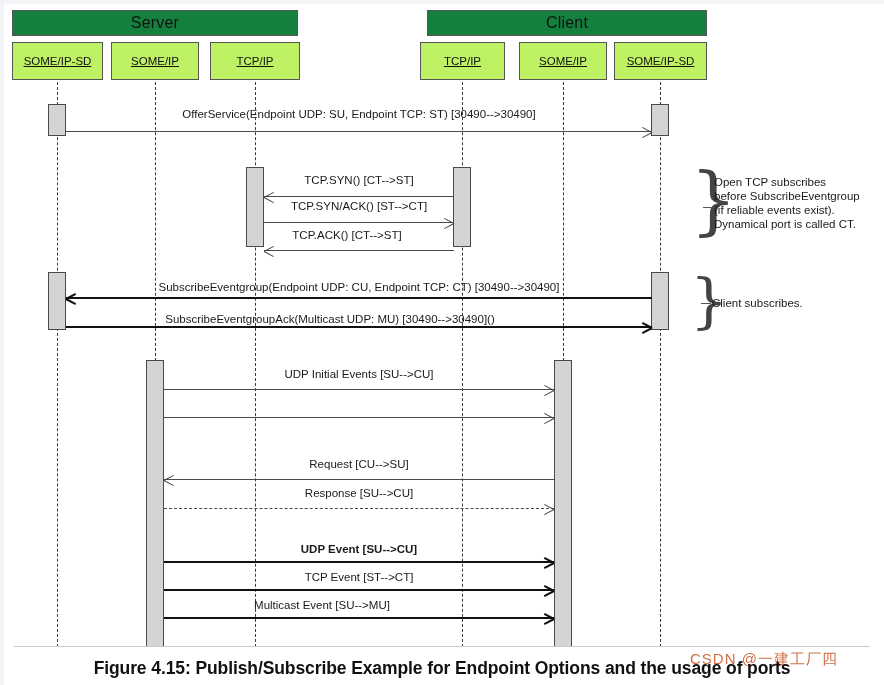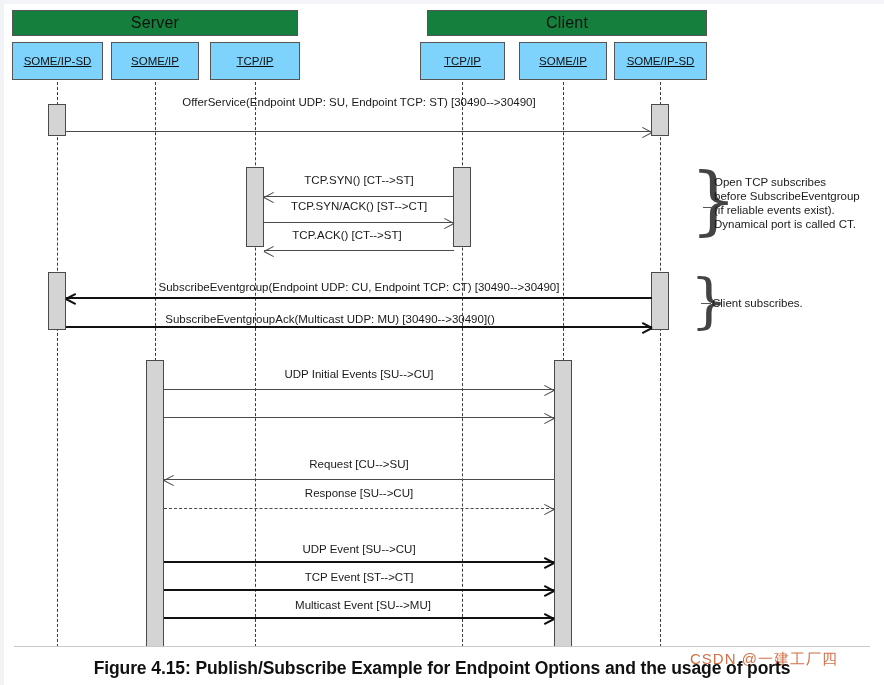--- a/index.html
+++ b/index.html
@@ -7,21 +7,21 @@
        font-family:"Liberation Sans","DejaVu Sans",sans-serif;color:#1a1a1a;}
 
   #diagram{position:absolute;left:0;top:0;width:884px;height:685px;}
 
   
   .group-box{position:absolute;background:#15803d;border:1.5px solid #555;
              box-sizing:border-box;display:flex;align-items:center;
              justify-content:center;font-size:16px;color:#111;letter-spacing:.2px;}
 
   
-  .head-box{position:absolute;background:#7dd3fc;border:1.5px solid #555;
+  .head-box{position:absolute;background:#bef264;border:1.5px solid #555;
             box-sizing:border-box;display:flex;align-items:center;
             justify-content:center;font-size:11.5px;color:#111;}
   .head-box span{text-decoration:underline;white-space:nowrap;}
 
   
   .lifeline{position:absolute;width:0;border-left:1.6px dashed #3a3a3a;}
 
   
   .activation{position:absolute;background:#d4d4d4;border:1.4px solid #4a4a4a;
               box-sizing:border-box;}
@@ -105,21 +105,21 @@
 
   <div class="activation" style="left:246px;top:167px;width:18px;height:80px;"></div>
   <div class="activation" style="left:453px;top:167px;width:18px;height:80px;"></div>
 
   <div class="activation" style="left:48px;top:272px;width:18px;height:58px;"></div>
   <div class="activation" style="left:651px;top:272px;width:18px;height:58px;"></div>
 
   <div class="activation" style="left:146px;top:360px;width:18px;height:287px;"></div>
   <div class="activation" style="left:554px;top:360px;width:18px;height:287px;"></div>
 
-  <div class="msg-label" style="left:57px;top:96px;width:604px;">OfferService(Endpoint UDP: SU, Endpoint TCP: ST) [30490--&gt;30490]</div>
+  <div class="msg-label" style="left:57px;top:108px;width:604px;">OfferService(Endpoint UDP: SU, Endpoint TCP: ST) [30490--&gt;30490]</div>
   <div class="msg-line" style="left:66px;top:131px;width:586px;"></div>
   <div class="arrow-head right" style="left:641px;top:126px;"></div>
 
   <div class="msg-label" style="left:264px;top:174px;width:190px;">TCP.SYN() [CT--&gt;ST]</div>
   <div class="msg-line" style="left:264px;top:196px;width:190px;"></div>
   <div class="arrow-head left" style="left:264px;top:191px;"></div>
 
   <div class="msg-label" style="left:264px;top:200px;width:190px;">TCP.SYN/ACK() [ST--&gt;CT]</div>
   <div class="msg-line" style="left:264px;top:222px;width:190px;"></div>
   <div class="arrow-head right" style="left:443px;top:217px;"></div>
@@ -144,29 +144,29 @@
   <div class="arrow-head right" style="left:543px;top:412px;"></div>
 
   <div class="msg-label" style="left:164px;top:458px;width:390px;">Request [CU--&gt;SU]</div>
   <div class="msg-line" style="left:164px;top:479px;width:390px;"></div>
   <div class="arrow-head left" style="left:164px;top:474px;"></div>
 
   <div class="msg-label" style="left:164px;top:487px;width:390px;">Response [SU--&gt;CU]</div>
   <div class="msg-line dashed" style="left:164px;top:508px;width:390px;"></div>
   <div class="arrow-head right" style="left:543px;top:503px;"></div>
 
-  <div class="msg-label" style="left:164px;top:543px;width:390px;">UDP Event [SU--&gt;CU]</div>
+  <div class="msg-label" style="left:164px;top:543px;width:390px;font-weight:bold;">UDP Event [SU--&gt;CU]</div>
   <div class="msg-line bold" style="left:164px;top:561px;width:390px;"></div>
   <div class="arrow-head right bold" style="left:543px;top:556px;"></div>
 
   <div class="msg-label" style="left:164px;top:571px;width:390px;">TCP Event [ST--&gt;CT]</div>
   <div class="msg-line bold" style="left:164px;top:589px;width:390px;"></div>
   <div class="arrow-head right bold" style="left:543px;top:584px;"></div>
 
-  <div class="msg-label" style="left:164px;top:599px;width:316px;padding-left:41px;">Multicast Event [SU--&gt;MU]</div>
+  <div class="msg-label" style="left:164px;top:599px;width:316px;">Multicast Event [SU--&gt;MU]</div>
   <div class="msg-line bold" style="left:164px;top:617px;width:390px;"></div>
   <div class="arrow-head right bold" style="left:543px;top:612px;"></div>
 
   <div class="brace" style="left:690px;top:163px;font-size:74px;">}</div>
   <div class="brace-tick" style="left:703px;top:207px;"></div>
   <div class="brace-note" style="left:714px;top:175px;width:166px;">
     <div>Open TCP subscribes</div>
     <div>before SubscribeEventgroup</div>
     <div>(if reliable events exist).</div>
     <div>Dynamical port is called CT.</div>

